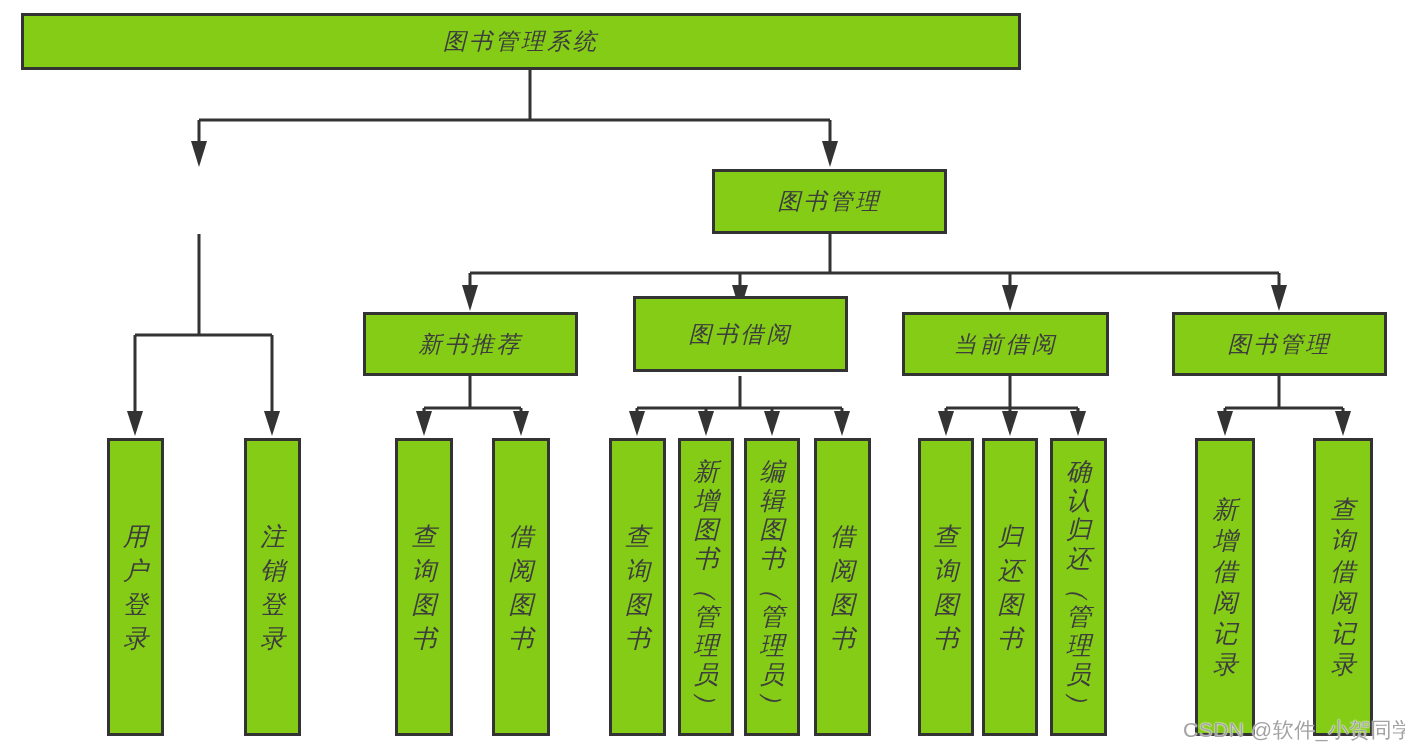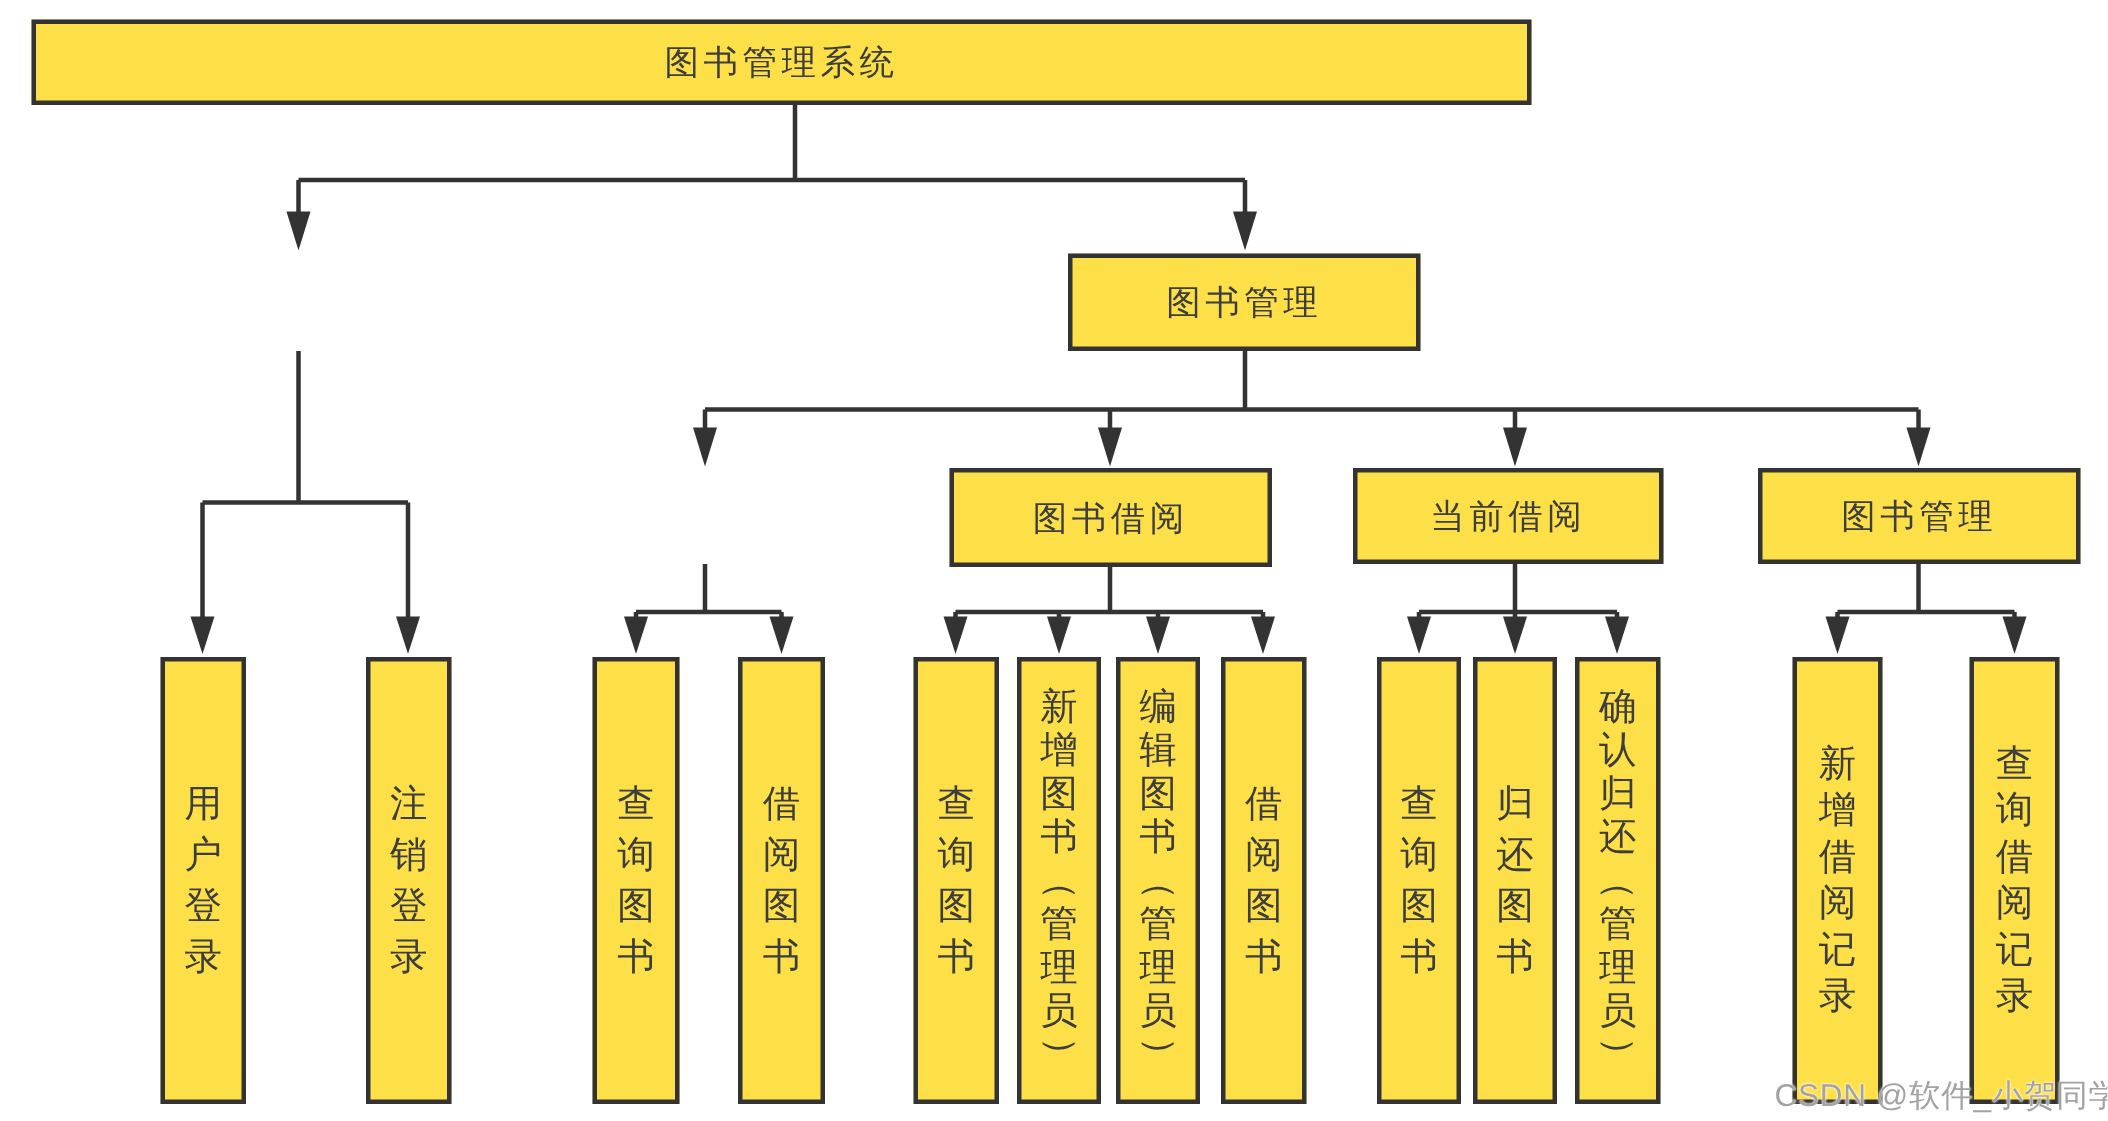--- a/index.html
+++ b/index.html
@@ -6,23 +6,24 @@
   #canvas{
     position:relative;width:1405px;height:747px;overflow:hidden;
     background:var(--background,#ffffff);
     font-family:"Liberation Sans","DejaVu Sans",sans-serif;
   }
   #connectors{position:absolute;left:0;top:0;z-index:1;}
   .stroke-g{stroke:var(--line,#333333);stroke-width:3;fill:none;}
   .fill-g{fill:var(--line,#333333);stroke:none;}
   .node{
     position:absolute;z-index:2;box-sizing:border-box;
-    background:#fde047;border:3px solid var(--box-border,#333333);
+    background:#84cc16;border:3px solid var(--box-border,#333333);
     display:flex;align-items:center;justify-content:center;
     color:var(--text,#3d3d3d);
+    font-style:italic;
   }
   .hlabel{font-size:23px;letter-spacing:3px;white-space:nowrap;}
   .vtext{
     display:flex;flex-direction:column;align-items:center;justify-content:center;
     width:100%;height:100%;font-size:25px;letter-spacing:0;line-height:1;
     color:var(--text,#3d3d3d);
   }
   .vtext span{display:block;line-height:1;}
   .v4{gap:9px;}
   .v6{gap:6px;}
@@ -73,21 +74,24 @@
   </svg>
 
   <div class="node" style="left:21px;top:13px;width:1000px;height:57px">
     <span class="hlabel">图书管理系统</span>
   </div>
 
   <div class="node" style="left:712px;top:169px;width:235px;height:65px">
     <span class="hlabel">图书管理</span>
   </div>
 
-  <div class="node" style="left:633px;top:312px;width:215px;height:66px">
+  <div class="node" style="left:363px;top:312px;width:215px;height:64px">
+    <span class="hlabel">新书推荐</span>
+  </div>
+  <div class="node" style="left:633px;top:296px;width:215px;height:76px">
     <span class="hlabel">图书借阅</span>
   </div>
   <div class="node" style="left:902px;top:312px;width:207px;height:64px">
     <span class="hlabel">当前借阅</span>
   </div>
   <div class="node" style="left:1172px;top:312px;width:215px;height:64px">
     <span class="hlabel">图书管理</span>
   </div>
 
   <div class="node" style="left:107px;top:438px;width:57px;height:298px">

